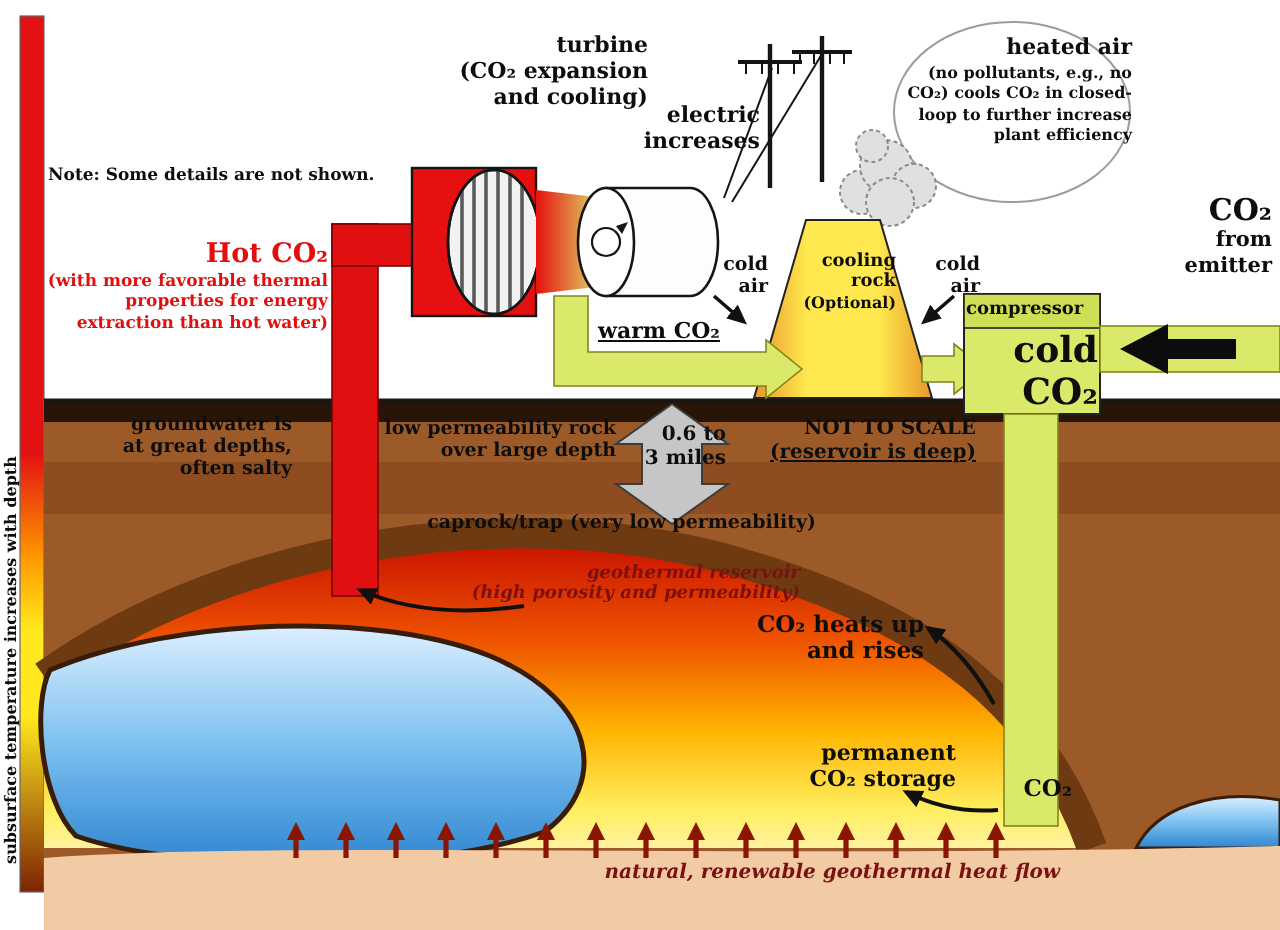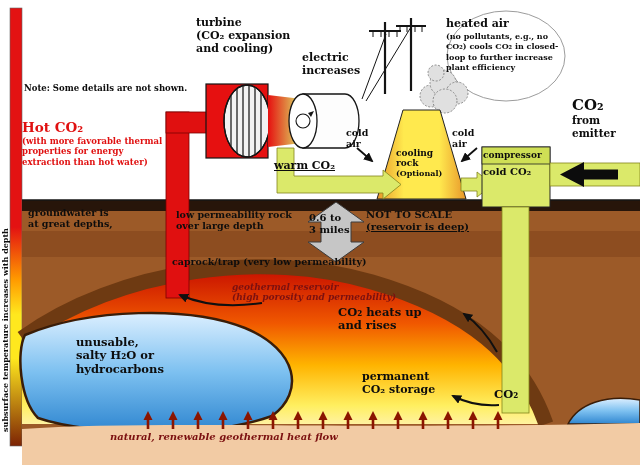--- a/index.html
+++ b/index.html
@@ -1,40 +1,40 @@
 <!DOCTYPE html>
 <html style="--hot-pipe: #e01010; --cold-pipe: #dbe96a; --heat-text: #7b1010; --water-blue: #2f86d0; --earth-brown: #9c5a28; --tan-band: #f2cba4;"><head>
 <meta charset="utf-8">
 <style>
   html,body{margin:0;padding:0;}
   body{font-family:"DejaVu Serif","Liberation Serif",serif;background:#ffffff;}
   #stage{position:relative;width:640px;height:465px;background:#ffffff;overflow:hidden;}
   #scene{position:absolute;left:0;top:0;z-index:1;}
-  .lbl{position:absolute;z-index:2;font-weight:bold;color:#0d0d0d;text-align:left;line-height:1.16;}
+  .lbl{position:absolute;z-index:2;font-weight:bold;color:#0d0d0d;text-align:right;line-height:1.16;}
   .fill-hot{fill:var(--hot-pipe,#e61010);stroke:#7a0000;stroke-width:.8;}
   .fill-cold{fill:var(--cold-pipe,#dbe96a);stroke:#84841c;stroke-width:.8;}
   .hot-text{color:var(--hot-pipe,#d81010);}
   .maroon-text{color:var(--heat-text,#7b1010);font-style:italic;}
   .u{text-decoration:underline;}
   .note{left:24px;top:84px;width:170px;font-size:8.5px;text-align:left;}
   .turbine{left:196px;top:17px;width:128px;font-size:11px;}
   .egen{left:302px;top:52px;width:78px;font-size:11px;}
   .hair{left:446px;top:18px;width:120px;font-size:11px;}
   .hair .body{font-size:8px;line-height:1.3;font-weight:bold;}
   .hotco2{left:22px;top:120px;width:142px;font-size:13.5px;}
   .hotco2 .body{font-size:8.5px;line-height:1.25;}
   .warm{left:274px;top:160px;width:86px;font-size:11px;text-decoration:underline;}
   .cal{left:346px;top:127px;width:38px;font-size:9.5px;}
   .car{left:452px;top:127px;width:38px;font-size:9.5px;}
-  .ctower{left:396px;top:126px;width:52px;font-size:9px;margin-top:22px;}
+  .ctower{left:396px;top:126px;width:52px;font-size:9px;}
   .ctower .opt{font-size:8px;}
   .emit{left:572px;top:97px;width:64px;font-size:10.5px;}
   .emit .co2big{font-size:15px;}
   .comp{left:483px;top:150px;width:56px;font-size:9px;}
-  .coldco2{left:483px;top:166px;width:66px;font-size:10px;}
+  .coldco2{left:483px;top:166px;width:66px;font-size:18px;}
   .gw{left:28px;top:207px;width:118px;font-size:9.5px;}
   .lowperm{left:176px;top:209px;width:132px;font-size:9.5px;}
   .depth{left:309px;top:212px;width:54px;font-size:10px;}
   .scale{left:366px;top:209px;width:122px;font-size:10px;}
   .caprock{left:172px;top:256px;width:236px;font-size:9.5px;}
   .geores{left:232px;top:282px;width:168px;font-size:9px;}
   .heats{left:338px;top:306px;width:124px;font-size:11.5px;}
   .unus{left:76px;top:336px;width:150px;font-size:11.5px;}
   .perm{left:362px;top:371px;width:116px;font-size:11px;}
   .co2well{left:494px;top:388px;width:42px;font-size:11.5px;}
@@ -252,20 +252,21 @@
   <div>from</div>
   <div>emitter</div>
 </div>
 
 <div class="lbl comp">compressor</div>
 <div class="lbl coldco2">cold CO₂</div>
 
 <div class="lbl gw">
   <div>groundwater is</div>
   <div>at great depths,</div>
+  <div>often salty</div>
 </div>
 
 <div class="lbl lowperm">
   <div>low permeability rock</div>
   <div>over large depth</div>
 </div>
 
 <div class="lbl depth">
   <div>0.6 to</div>
   <div>3 miles</div>
@@ -281,25 +282,20 @@
 <div class="lbl geores maroon-text">
   <div>geothermal reservoir</div>
   <div>(high porosity and permeability)</div>
 </div>
 
 <div class="lbl heats">
   <div>CO₂ heats up</div>
   <div>and rises</div>
 </div>
 
-<div class="lbl unus">
-  <div>unusable,</div>
-  <div>salty H₂O or</div>
-  <div>hydrocarbons</div>
-</div>
 
 <div class="lbl perm">
   <div>permanent</div>
   <div>CO₂ storage</div>
 </div>
 
 <div class="lbl co2well">CO₂</div>
 
 <div class="lbl hflow maroon-text">natural, renewable geothermal heat flow</div>
 

